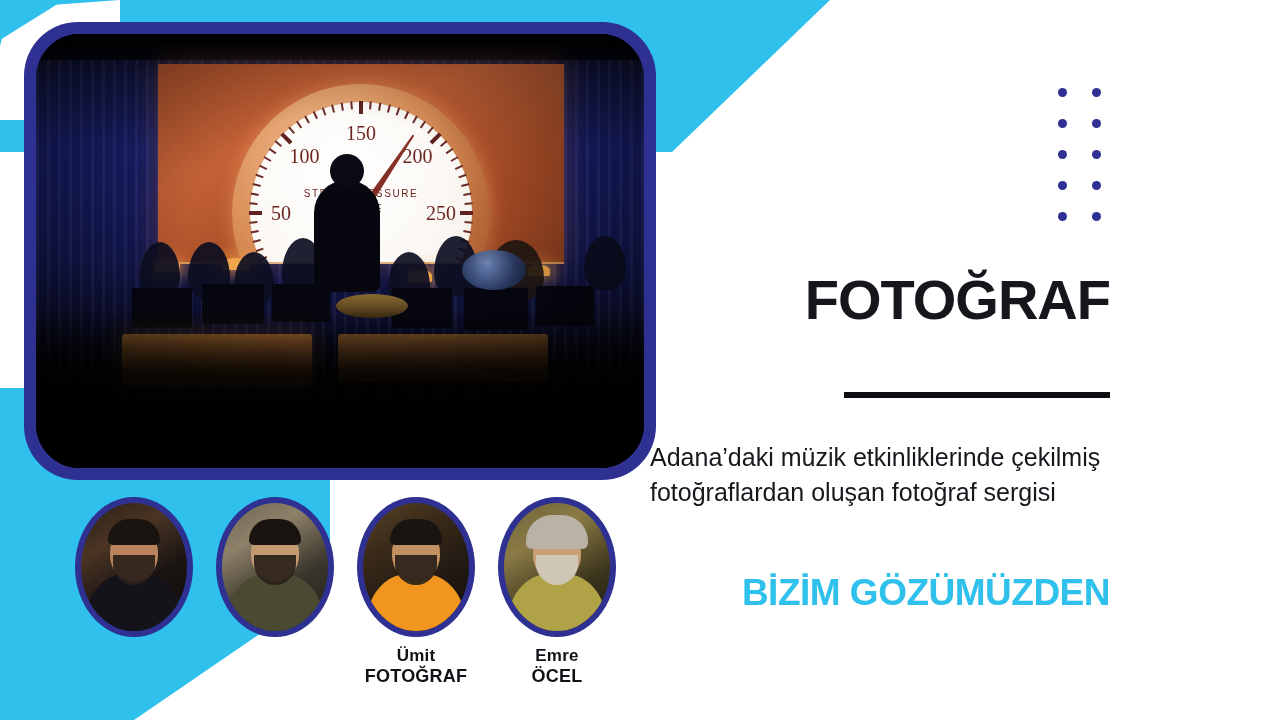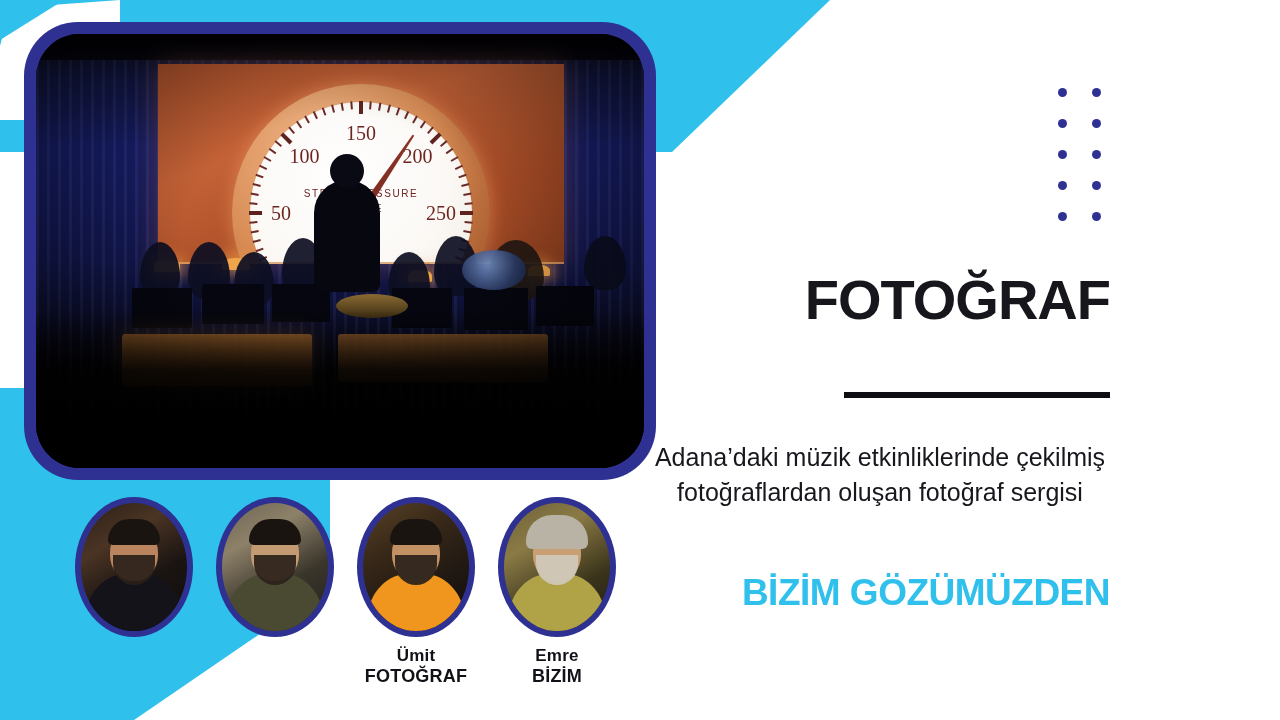--- a/index.html
+++ b/index.html
@@ -228,21 +228,21 @@
   #title-l1, #title-l2{
     font-weight:bold; color:#16161c; letter-spacing:-1px; line-height:56px;
   }
   #title-l1{ font-size:56px; }
   #title-l2{ font-size:56px; }
   #title-rule{
     position:absolute; right:170px; top:392px; width:266px; height:6px; background:#0d0d12;
   }
   #desc{
     position:absolute; right:170px; top:440px; width:460px;
-    text-align:center; font-size:25px; line-height:35px; color:#17171d; font-weight:400;
+    text-align:left; font-size:25px; line-height:35px; color:#17171d; font-weight:400;
   }
   #tagline{
     position:absolute; right:170px; top:570px; width:470px;
     text-align:right; color:#2FC0EC; font-weight:bold;
     font-size:37px; line-height:45px; letter-spacing:-0.5px;
   }
 </style>
 </head>
 <body>
 
@@ -498,21 +498,21 @@
         <div class="f-beard"></div>
       </div>
     </div>
 
     <div class="avatar-name" style="left:331px;">
       <span>Ümit</span>
       <span class="ln2">FOTOĞRAF</span>
     </div>
     <div class="avatar-name" style="left:472px;">
       <span>Emre</span>
-      <span class="ln2">BİZİM</span>
+      <span class="ln2">ÖCEL</span>
     </div>
   </div>
 
   <div id="right-col">
     <div id="dots">
         <div class="dot" style="left: 0px; top: 0px; background: rgb(46, 49, 146);"></div>
         <div class="dot" style="left: 34px; top: 0px; background: rgb(46, 49, 146);"></div>
         <div class="dot" style="left: 0px; top: 31px; background: rgb(46, 49, 146);"></div>
         <div class="dot" style="left: 34px; top: 31px; background: rgb(46, 49, 146);"></div>
         <div class="dot" style="left: 0px; top: 62px; background: rgb(46, 49, 146);"></div>

